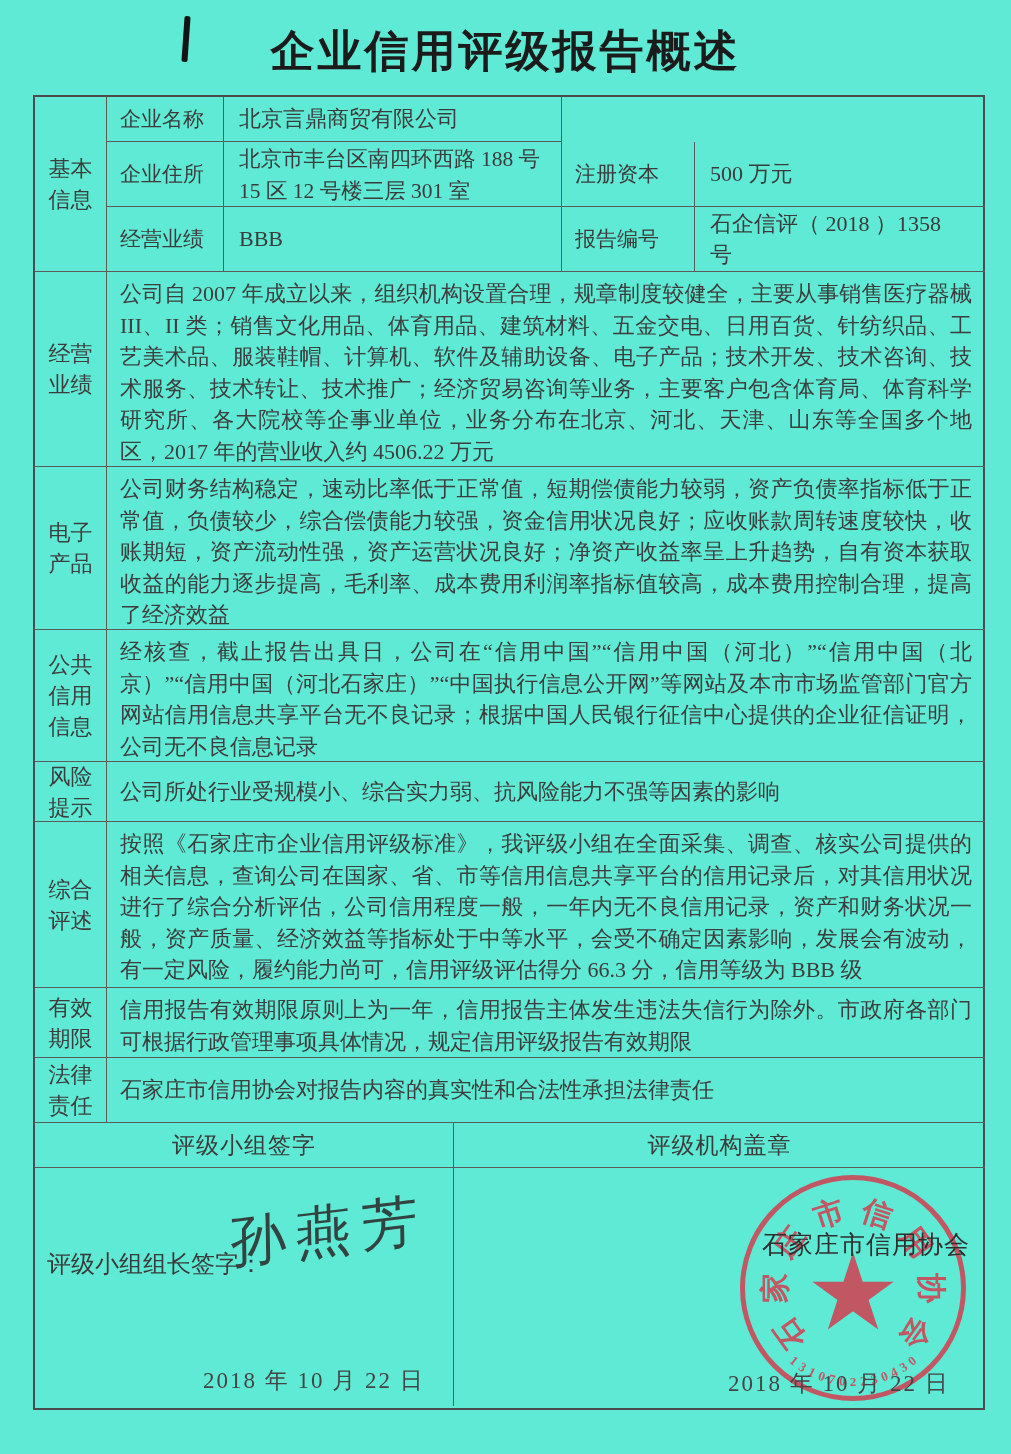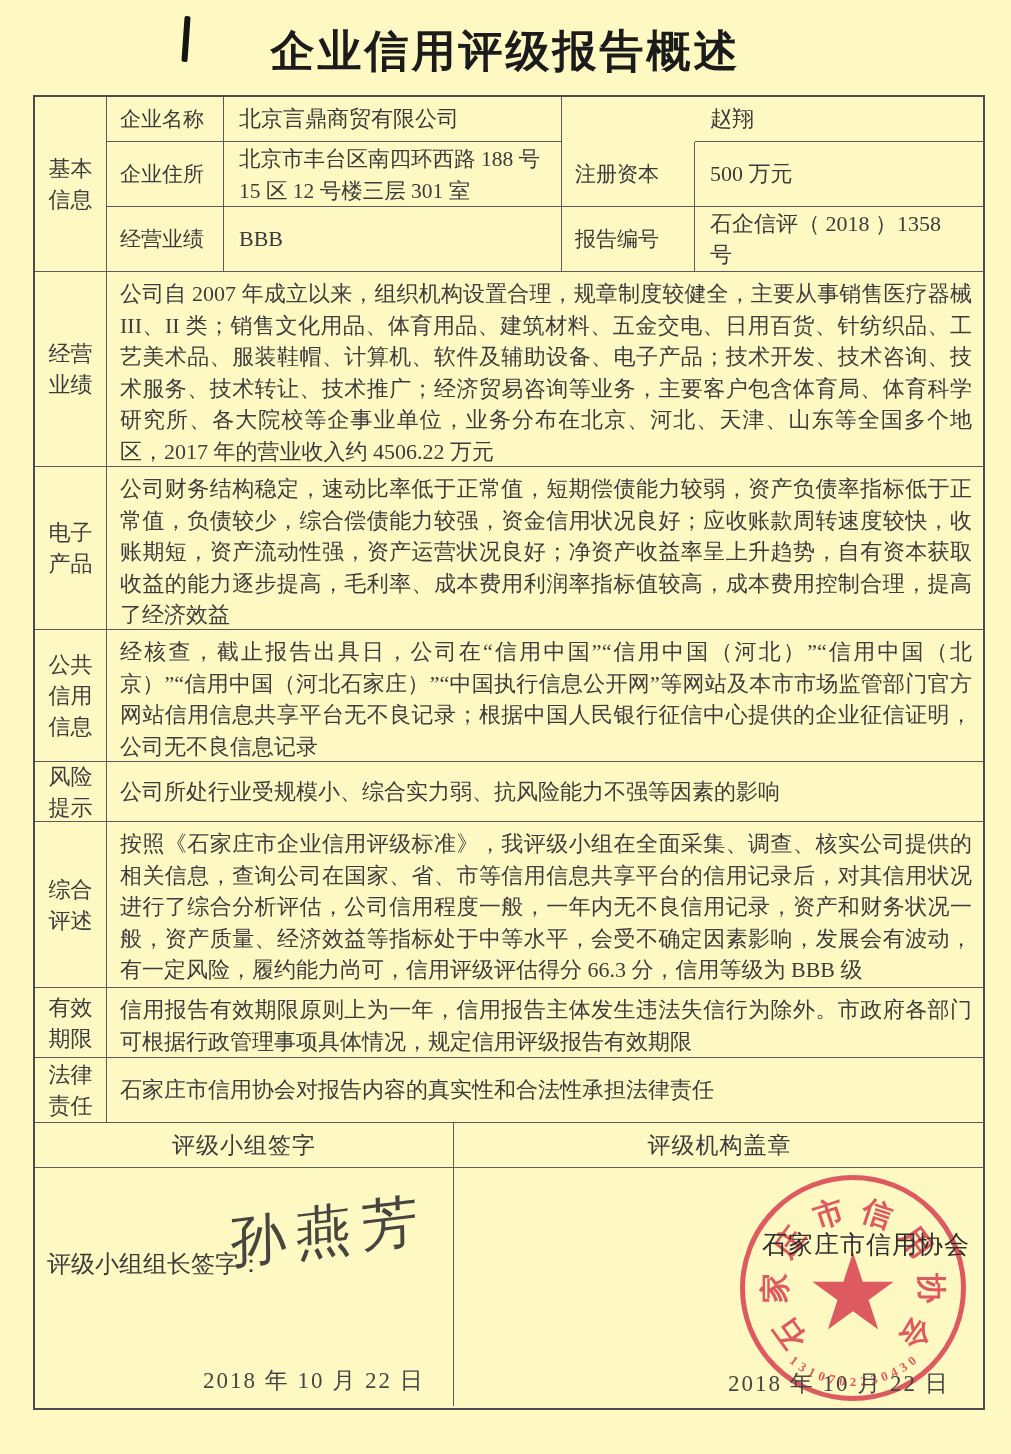--- a/index.html
+++ b/index.html
@@ -1,16 +1,16 @@
 <!DOCTYPE html>
 <html><head>
 <meta charset="utf-8">
 <style>
   html,body{margin:0;padding:0;background:#e9e9e9;}
-  .page{position:relative;width:1011px;height:1454px;margin:0 auto;background:#fef9c3;
+  .page{position:relative;width:1011px;height:1454px;margin:0 auto;background:#5eead4;
         font-family:"Liberation Serif","DejaVu Serif",serif;color:#3b3b3b;overflow:hidden;
         --stamp-color:#d8384c;}
   .artifact{position:absolute;left:183px;top:16px;width:6px;height:46px;background:#141414;
         transform:rotate(4deg);border-radius:2px;}
   .title{position:absolute;top:22px;left:0;width:100%;margin:0;text-align:center;
         font-size:44px;font-weight:bold;color:#1b1b1b;letter-spacing:3px;}
   .table{position:absolute;left:33px;top:95px;width:952px;height:1315px;box-sizing:border-box;
         border:2px solid #4c4c4c;display:grid;
         grid-template-columns:72px 117px 338px 133px 290px;
         grid-template-rows:45px 65px 65px 195px 163px 132px 60px 166px 70px 65px 45px 238px;}
@@ -56,21 +56,20 @@
   <h1 class="title">企业信用评级报告概述</h1>
 
   <div class="table">
 
     <div class="c sec" style="grid-row:1/4;grid-column:1">
       <span class="wrap">基本信息</span>
     </div>
 
     <div class="c flabel" style="grid-row:1;grid-column:2">企业名称</div>
     <div class="c fvalue" style="grid-row:1;grid-column:3">北京言鼎商贸有限公司</div>
-    <div class="c fvalue last" style="grid-row:1;grid-column:5">赵翔</div>
 
     <div class="c flabel" style="grid-row:2;grid-column:2">企业住所</div>
     <div class="c fvalue addr" style="grid-row:2;grid-column:3">北京市丰台区南四环西路 188 号 15 区 12 号楼三层 301 室</div>
     <div class="c flabel" style="grid-row:2;grid-column:4">注册资本</div>
     <div class="c fvalue last" style="grid-row:2;grid-column:5">500 万元</div>
 
     <div class="c flabel" style="grid-row:3;grid-column:2">经营业绩</div>
     <div class="c fvalue" style="grid-row:3;grid-column:3">BBB</div>
     <div class="c flabel" style="grid-row:3;grid-column:4">报告编号</div>
     <div class="c fvalue repno last" style="grid-row:3;grid-column:5">石企信评（ 2018 ）1358 号</div>

